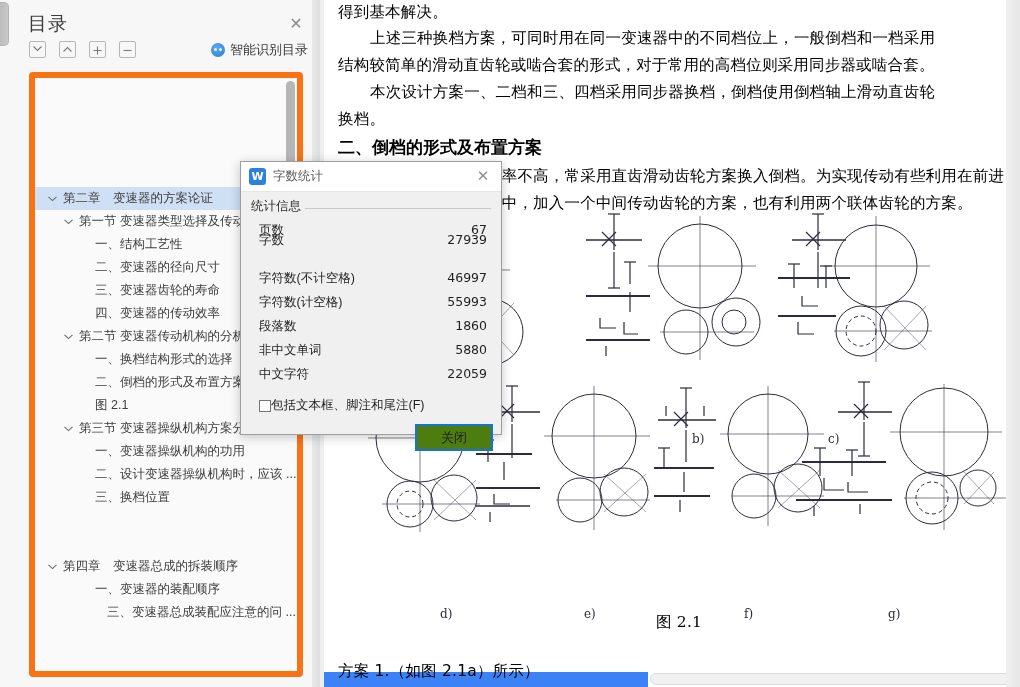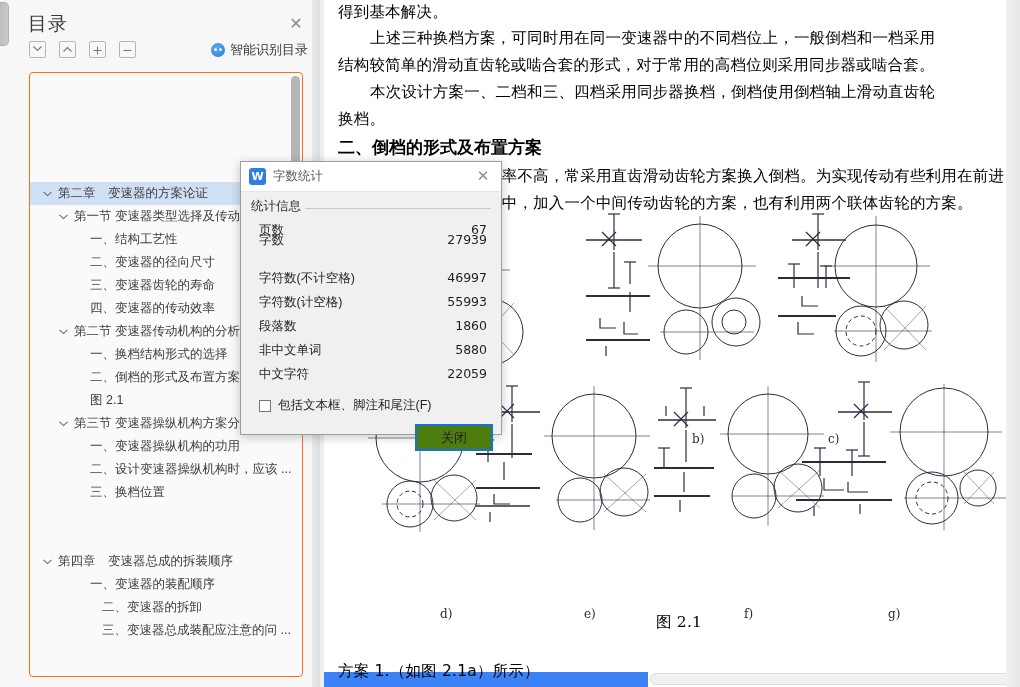--- a/index.html
+++ b/index.html
@@ -56,21 +56,21 @@
   .smart-dot:before,.smart-dot:after{
     content:"";position:absolute;top:5px;width:3px;height:3px;border-radius:50%;
     background:#e8f2fc;
   }
   .smart-dot:before{left:3px;}
   .smart-dot:after{right:3px;}
   .smart-label{font-size:13px;color:#3b3b3b;}
 
   .toc-tree-wrap{
     position:absolute;left:18px;top:72px;width:274px;height:605px;
-    background:#fafafa;border:1px solid #f97316;border-radius:4px;
+    background:#fafafa;border:6px solid #f97316;border-radius:4px;
     box-sizing:border-box;overflow:hidden;padding-left:28px;
   }
   .toc-tree{position:absolute;left:0;top:0;width:274px;}
   .toc-row{
     position:relative;height:23px;line-height:23px;font-size:12.5px;color:#3c3c3c;
     white-space:nowrap;overflow:hidden;cursor:pointer;
   }
   .toc-row.selected{background:#cfe0f5;}
   .chev{
     position:absolute;width:12px;height:23px;color:#6b6b6b;
@@ -156,21 +156,21 @@
     position:absolute;left:10px;top:6px;font-size:12.5px;color:#2b2b2b;background:#f0f0f0;
     padding-right:4px;z-index:2;
   }
   .group-line{
     position:absolute;left:10px;right:10px;top:16px;height:1px;background:#c8c8c8;
   }
   .stat-row{position:absolute;left:0;width:260px;height:20px;}
   .stat-label{position:absolute;left:18px;top:0;font-size:12.5px;color:#1f1f1f;}
   .stat-value{position:absolute;right:14px;top:0;font-size:12.5px;color:#1f1f1f;
     font-family:"DejaVu Sans","Liberation Sans",sans-serif;}
-  .chk-row{position:absolute;left:18px;top:205px;display:flex;align-items:center;gap:7px;cursor:pointer;}
+  .chk-row{position:absolute;left:18px;top:205px;display:flex;align-items:center;cursor:pointer;}
   .chk-box{width:12px;height:12px;border:1px solid #767676;background:#fff;box-sizing:border-box;}
   .chk-label{font-size:12.5px;color:#1f1f1f;}
   .dlg-btn{
     position:absolute;left:174px;top:232px;width:78px;height:27px;
     background:#4d7c0f;border:2px solid #1673d6;box-sizing:border-box;
     font-size:13px;color:#1f1f1f;text-align:center;line-height:23px;cursor:pointer;
   }
 </style>
 </head>
 <body>
@@ -286,23 +286,20 @@
           <div class="toc-row">
             <span class="chev" style="left: 12px;">
               <svg width="9" height="6" viewBox="0 0 9 6">
                 <path d="M0.5 0.8 L4.5 4.6 L8.5 0.8" stroke="#6b6b6b" stroke-width="1.1" fill="none"></path>
               </svg>
             </span>
             <span class="toc-label" style="left: 28px;">第四章　变速器总成的拆装顺序</span>
           </div>
           <div class="toc-row">
             <span class="toc-label" style="left: 60px;">一、变速器的装配顺序</span>
-          </div>
-          <div class="toc-row">
-            <span class="toc-label" style="left: 72px;">二、变速器的拆卸</span>
           </div>
           <div class="toc-row">
             <span class="toc-label" style="left: 72px;">三、变速器总成装配应注意的问 ...</span>
           </div>
         </div>
       <div class="toc-scrollbar">
         <div class="toc-thumb"></div>
       </div>
     </div>
   </div>

